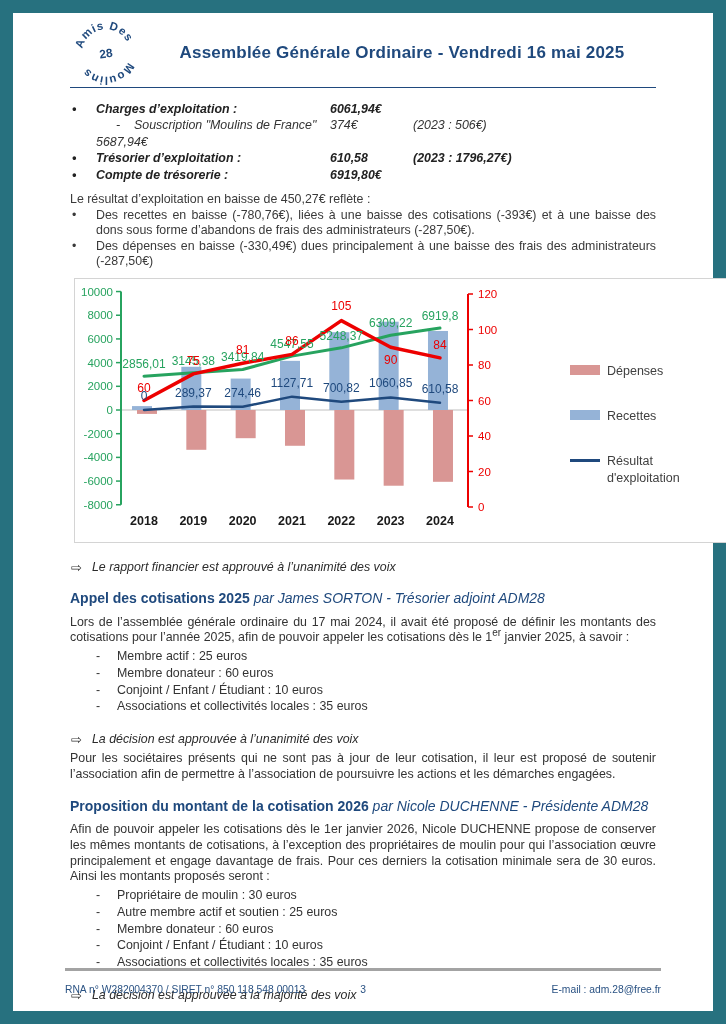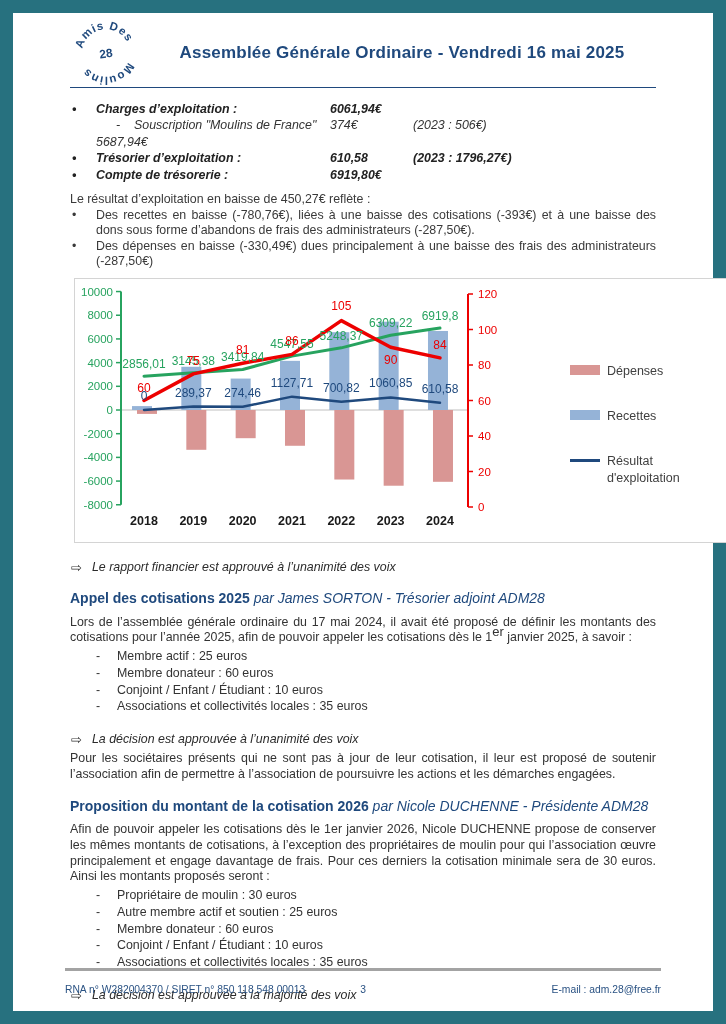--- a/index.html
+++ b/index.html
@@ -66,21 +66,21 @@
   .approval { display: flex; gap: 10px; font-style: italic; color: #2b2b2b; margin: 17px 0 0 1px; line-height: 15px; }
   .approval .arrow { font-style: normal; font-size: 13px; color: #333; }
 
   
   h2 { margin: 16px 0 0; font-size: 14px; font-weight: normal; color: #1F497D; line-height: 15.6px; }
   .h-bold { font-weight: bold; }
   .h-by { font-style: italic; }
   .just { text-align: justify; margin-top: 8px; line-height: 15.7px; color: #333; }
   .dash-list { margin: 2px 0 0 26px; }
   .dash-row { display: grid; grid-template-columns: 21px 1fr; line-height: 16.8px; color: #333; }
-  sup { font-size: 13px; vertical-align: super; line-height: 0; }
+  sup { font-size: 10px; vertical-align: super; line-height: 0; }
 
   
   footer {
     position: absolute; left: 52px; right: 52px; bottom: 16px;
     border-top: 3px solid #a3a3a3; padding-top: 13px;
     display: grid; grid-template-columns: 1fr auto 1fr;
     font-size: 10.3px; color: #2A5283;
   }
   footer .f-page { text-align: center; }
   footer .f-right { text-align: right; }

